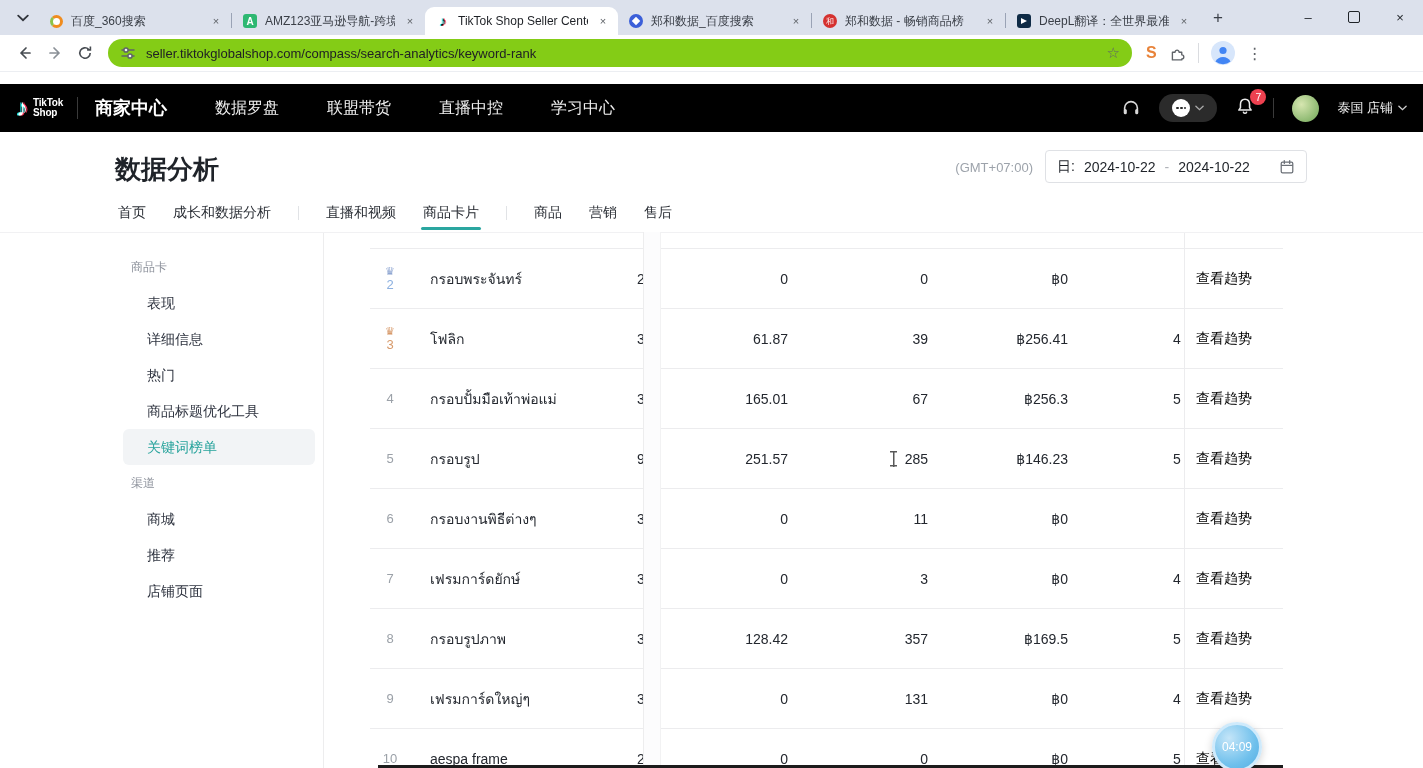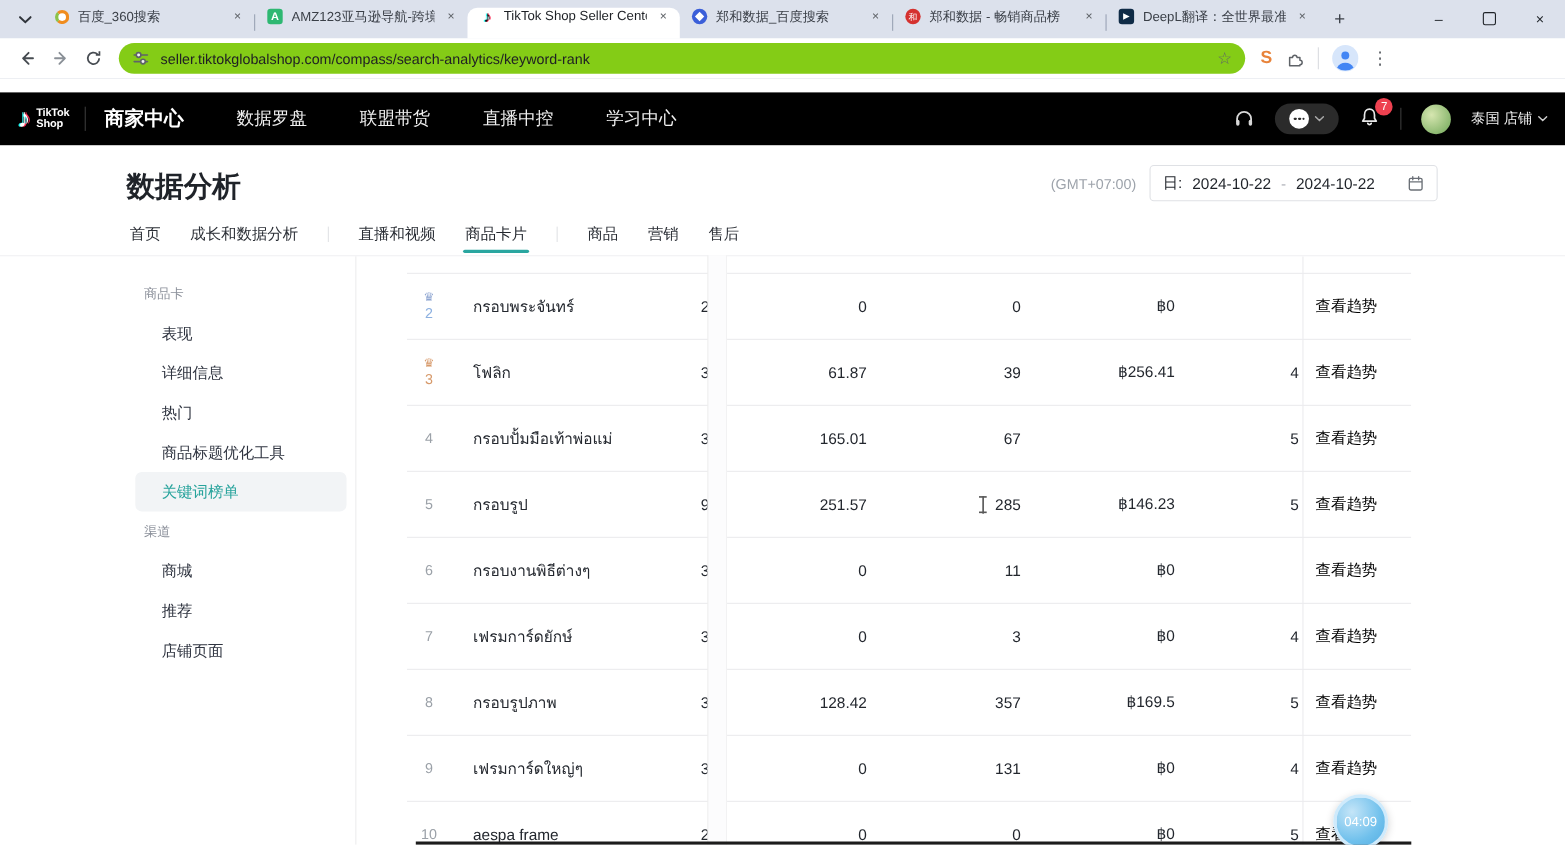--- a/index.html
+++ b/index.html
@@ -3,21 +3,21 @@
 <meta charset="utf-8">
 <style>
   html,body{margin:0;padding:0;}
   .screen{position:relative;width:1423px;height:768px;overflow:hidden;background:#fff;
     font-family:"Liberation Sans","DejaVu Sans",sans-serif;-webkit-font-smoothing:antialiased;}
 
   
   .tabstrip{position:absolute;left:0;top:0;width:1423px;height:35px;background:#dce1ec;
     display:flex;align-items:flex-end;padding-left:6px;box-sizing:border-box;}
   .tabsearch{width:26px;height:26px;margin:0 2px 4px 4px;display:flex;align-items:center;justify-content:center;color:#30343b;flex:none;}
-  .tab{height:28px;width:193px;flex:none;border-radius:9px 9px 0 0;display:flex;align-items:flex-start;gap:7px;
+  .tab{height:28px;width:193px;flex:none;border-radius:9px 9px 0 0;display:flex;align-items:center;gap:7px;
     padding:0 7px 0 10px;box-sizing:border-box;color:#3a3f47;font-size:12px;position:relative;}
   .tab.active{background:#fff;color:#1e2126;}
   .tab .ttl{flex:1;white-space:nowrap;overflow:hidden;}
   .tab .cls{width:16px;height:16px;border-radius:50%;display:flex;align-items:center;justify-content:center;
     font-size:11px;color:#5f6368;flex:none;}
   .tabdiv{width:1px;height:15px;background:#9aa3b5;margin-bottom:7px;flex:none;}
   .fav{width:16px;height:16px;flex:none;display:flex;align-items:center;justify-content:center;}
   .fav-360{width:13px;height:13px;border-radius:50%;border:3px solid #f08c1e;border-left-color:#8bc34a;box-sizing:border-box;background:#fff;}
   .fav-amz{width:14px;height:14px;border-radius:3px;background:#2eb872;color:#fff;font-size:10px;font-weight:bold;
     display:flex;align-items:center;justify-content:center;}
@@ -370,20 +370,21 @@
         <div class="cell c-clipR">4</div>
         <div class="cell c-action">查看趋势</div>
       </div>
 
       <div class="trow">
         <div class="cell c-rank">4</div>
         <div class="cell c-kw">กรอบปั้มมือเท้าพ่อแม่</div>
         <div class="cell c-clipL">3</div>
         <div class="cell c-v1">165.01</div>
         <div class="cell c-v2">67</div>
+        <div class="cell c-v3">฿256.3</div>
         <div class="cell c-clipR">5</div>
         <div class="cell c-action">查看趋势</div>
       </div>
 
       <div class="trow">
         <div class="cell c-rank">5</div>
         <div class="cell c-kw">กรอบรูป</div>
         <div class="cell c-clipL">9</div>
         <div class="cell c-v1">251.57</div>
         <div class="cell c-v2">

